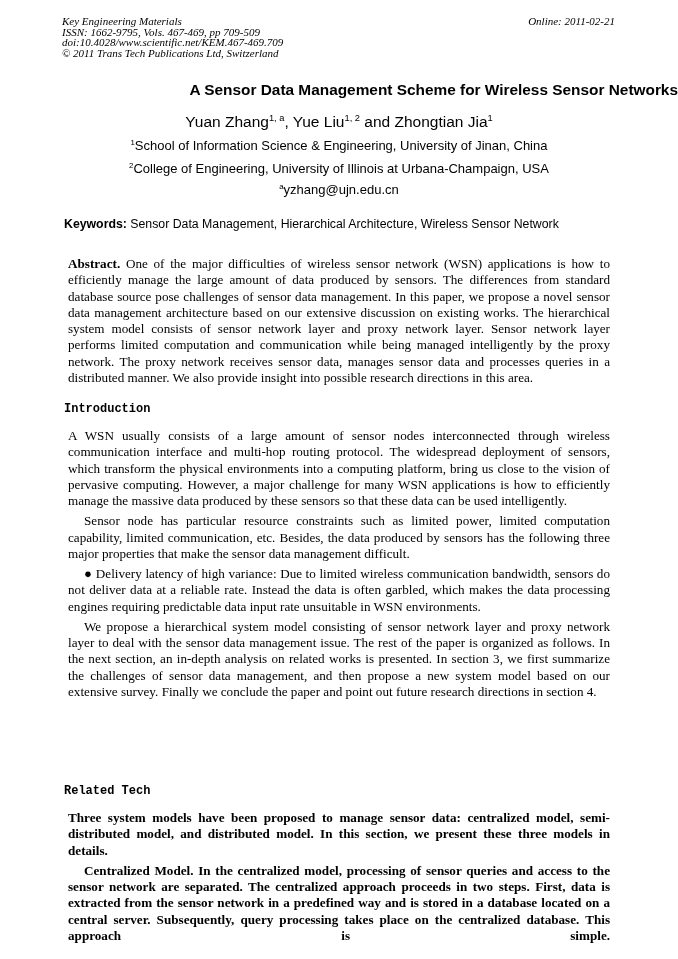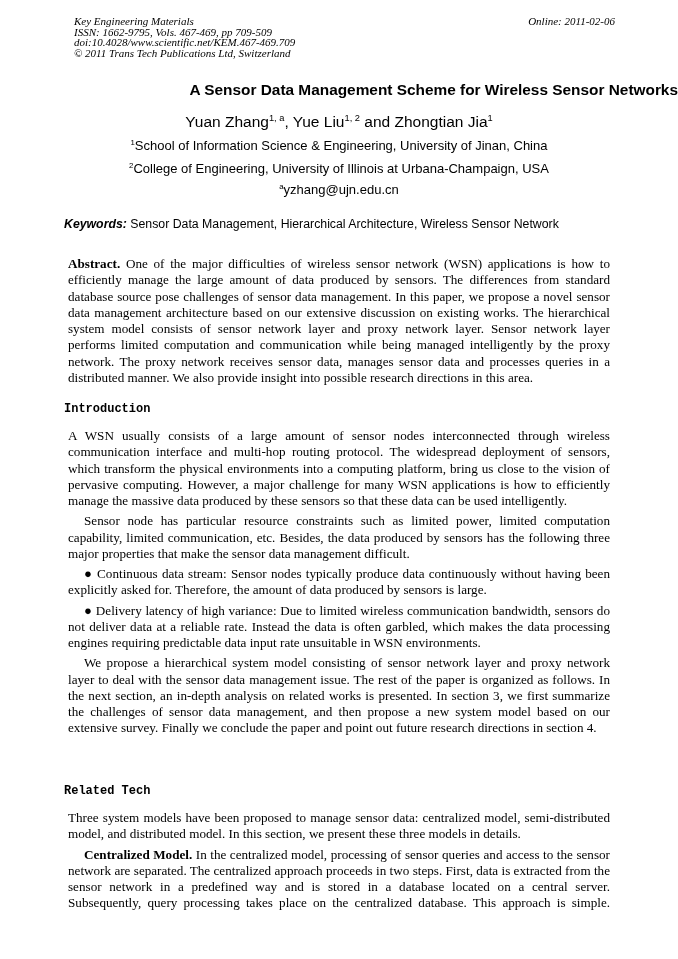--- a/index.html
+++ b/index.html
@@ -1,50 +1,50 @@
 <!DOCTYPE html>
 <html><head>
 <meta charset="utf-8">
 <style>
   html, body { margin: 0; padding: 0; background: #ffffff; }
   body { width: 678px; height: 959px; position: relative; overflow: hidden; color: #000; }
   .abs { position: absolute; }
-  .hdr { font-family: "Liberation Serif", serif; font-style: italic; font-size: 11px; line-height: 10.5px; margin-left: 12px; }
+  .hdr { font-family: "Liberation Serif", serif; font-style: italic; font-size: 11px; line-height: 10.5px; }
   .hdr-left { left: 62px; top: 16px; }
   .hdr-right { right: 63px; top: 16px; }
   .title { left: 0; width: 678px; top: 81px; text-align: right; font-family: "Liberation Sans", sans-serif; font-weight: bold; font-size: 15.4px; }
   .authors { left: 0; width: 678px; top: 113px; text-align: center; font-family: "Liberation Sans", sans-serif; font-size: 15.5px; }
   .authors sup, .aff sup { font-size: 0.6em; vertical-align: 0; position: relative; top: -0.6em; }
   .aff { left: 0; width: 678px; text-align: center; font-family: "Liberation Sans", sans-serif; font-size: 13px; }
   .aff1 { top: 138px; }
   .aff2 { top: 161px; }
   .email { top: 182px; }
   .keywords { left: 64px; top: 217px; font-family: "Liberation Sans", sans-serif; font-size: 12.3px; }
-  .keywords b { font-weight: bold; font-style: italic; }
+  .keywords b { font-weight: bold; }
   .body-text { left: 64px; width: 550px; font-family: "Liberation Serif", serif; font-size: 13.15px; line-height: 16.25px; text-align: justify; }
   .body-text p { margin: 4px; }
   .body-text .ind { text-indent: 16px; }
   .jl { text-align-last: justify; }
   .heading { left: 64px; font-family: Liberation Mono, monospace; font-weight: bold; font-size: 12px; }
   .abstract { top: 252px; }
   .intro-h { top: 402px; }
   .intro { top: 424px; }
   .rw-h { top: 784px; }
-  .rw { top: 806px; }
+  .rw { top: 806px; font-weight: bold; }
 </style>
 </head>
 <body>
 
 <div class="abs hdr hdr-left">
   <div>Key Engineering Materials</div>
   <div>ISSN: 1662-9795, Vols. 467-469, pp 709-509</div>
   <div>doi:10.4028/www.scientific.net/KEM.467-469.709</div>
   <div>© 2011 Trans Tech Publications Ltd, Switzerland</div>
 </div>
-<div class="abs hdr hdr-right">Online: 2011-02-06</div>
+<div class="abs hdr hdr-right">Online: 2011-02-21</div>
 
 <div class="abs title">A Sensor Data Management Scheme for Wireless Sensor Networks</div>
 
 <div class="abs authors">
   <span>Yuan Zhang</span><sup>1, a</sup><span>, </span><span>Yue Liu</span><sup>1, 2</sup><span> and </span><span>Zhongtian Jia</span><sup>1</sup>
 </div>
 
 <div class="abs aff aff1">
   <sup>1</sup><span>School of Information Science &amp; Engineering, University of Jinan, China</span>
 </div>
@@ -60,21 +60,20 @@
 </div>
 
 <div class="abs body-text abstract">
   <p><b>Abstract.</b><span> One of the major difficulties of wireless sensor network (WSN) applications is how to efficiently manage the large amount of data produced by sensors. The differences from standard database source pose challenges of sensor data management. In this paper, we propose a novel sensor data management architecture based on our extensive discussion on existing works. The hierarchical system model consists of sensor network layer and proxy network layer. Sensor network layer performs limited computation and communication while being managed intelligently by the proxy network. The proxy network receives sensor data, manages sensor data and processes queries in a distributed manner. We also provide insight into possible research directions in this area.</span></p>
 </div>
 
 <div class="abs heading intro-h">Introduction</div>
 <div class="abs body-text intro">
   <p>A WSN usually consists of a large amount of sensor nodes interconnected through wireless communication interface and multi-hop routing protocol. The widespread deployment of sensors, which transform the physical environments into a computing platform, bring us close to the vision of pervasive computing. However, a major challenge for many WSN applications is how to efficiently manage the massive data produced by these sensors so that these data can be used intelligently.</p>
   <p class="ind">Sensor node has particular resource constraints such as limited power, limited computation capability, limited communication, etc. Besides, the data produced by sensors has the following three major properties that make the sensor data management difficult.</p>
-  <p class="ind">● Continuous data stream: Sensor nodes typically produce data continuously without having been explicitly asked for. Therefore, the amount of data produced by sensors is large.</p>
   <p class="ind">● Delivery latency of high variance: Due to limited wireless communication bandwidth, sensors do not deliver data at a reliable rate. Instead the data is often garbled, which makes the data processing engines requiring predictable data input rate unsuitable in WSN environments.</p>
   <p class="ind">We propose a hierarchical system model consisting of sensor network layer and proxy network layer to deal with the sensor data management issue. The rest of the paper is organized as follows. In the next section, an in-depth analysis on related works is presented. In section 3, we first summarize the challenges of sensor data management, and then propose a new system model based on our extensive survey. Finally we conclude the paper and point out future research directions in section 4.</p>
 </div>
 
 <div class="abs heading rw-h">Related Tech</div>
 <div class="abs body-text rw">
   <p>Three system models have been proposed to manage sensor data: centralized model, semi-distributed model, and distributed model. In this section, we present these three models in details.</p>
   <p class="ind jl"><b>Centralized Model.</b><span> In the centralized model, processing of sensor queries and access to the sensor network are separated. The centralized approach proceeds in two steps. First, data is extracted from the sensor network in a predefined way and is stored in a database located on a central server. Subsequently, query processing takes place on the centralized database. This approach is simple.</span></p>
 </div>
 

